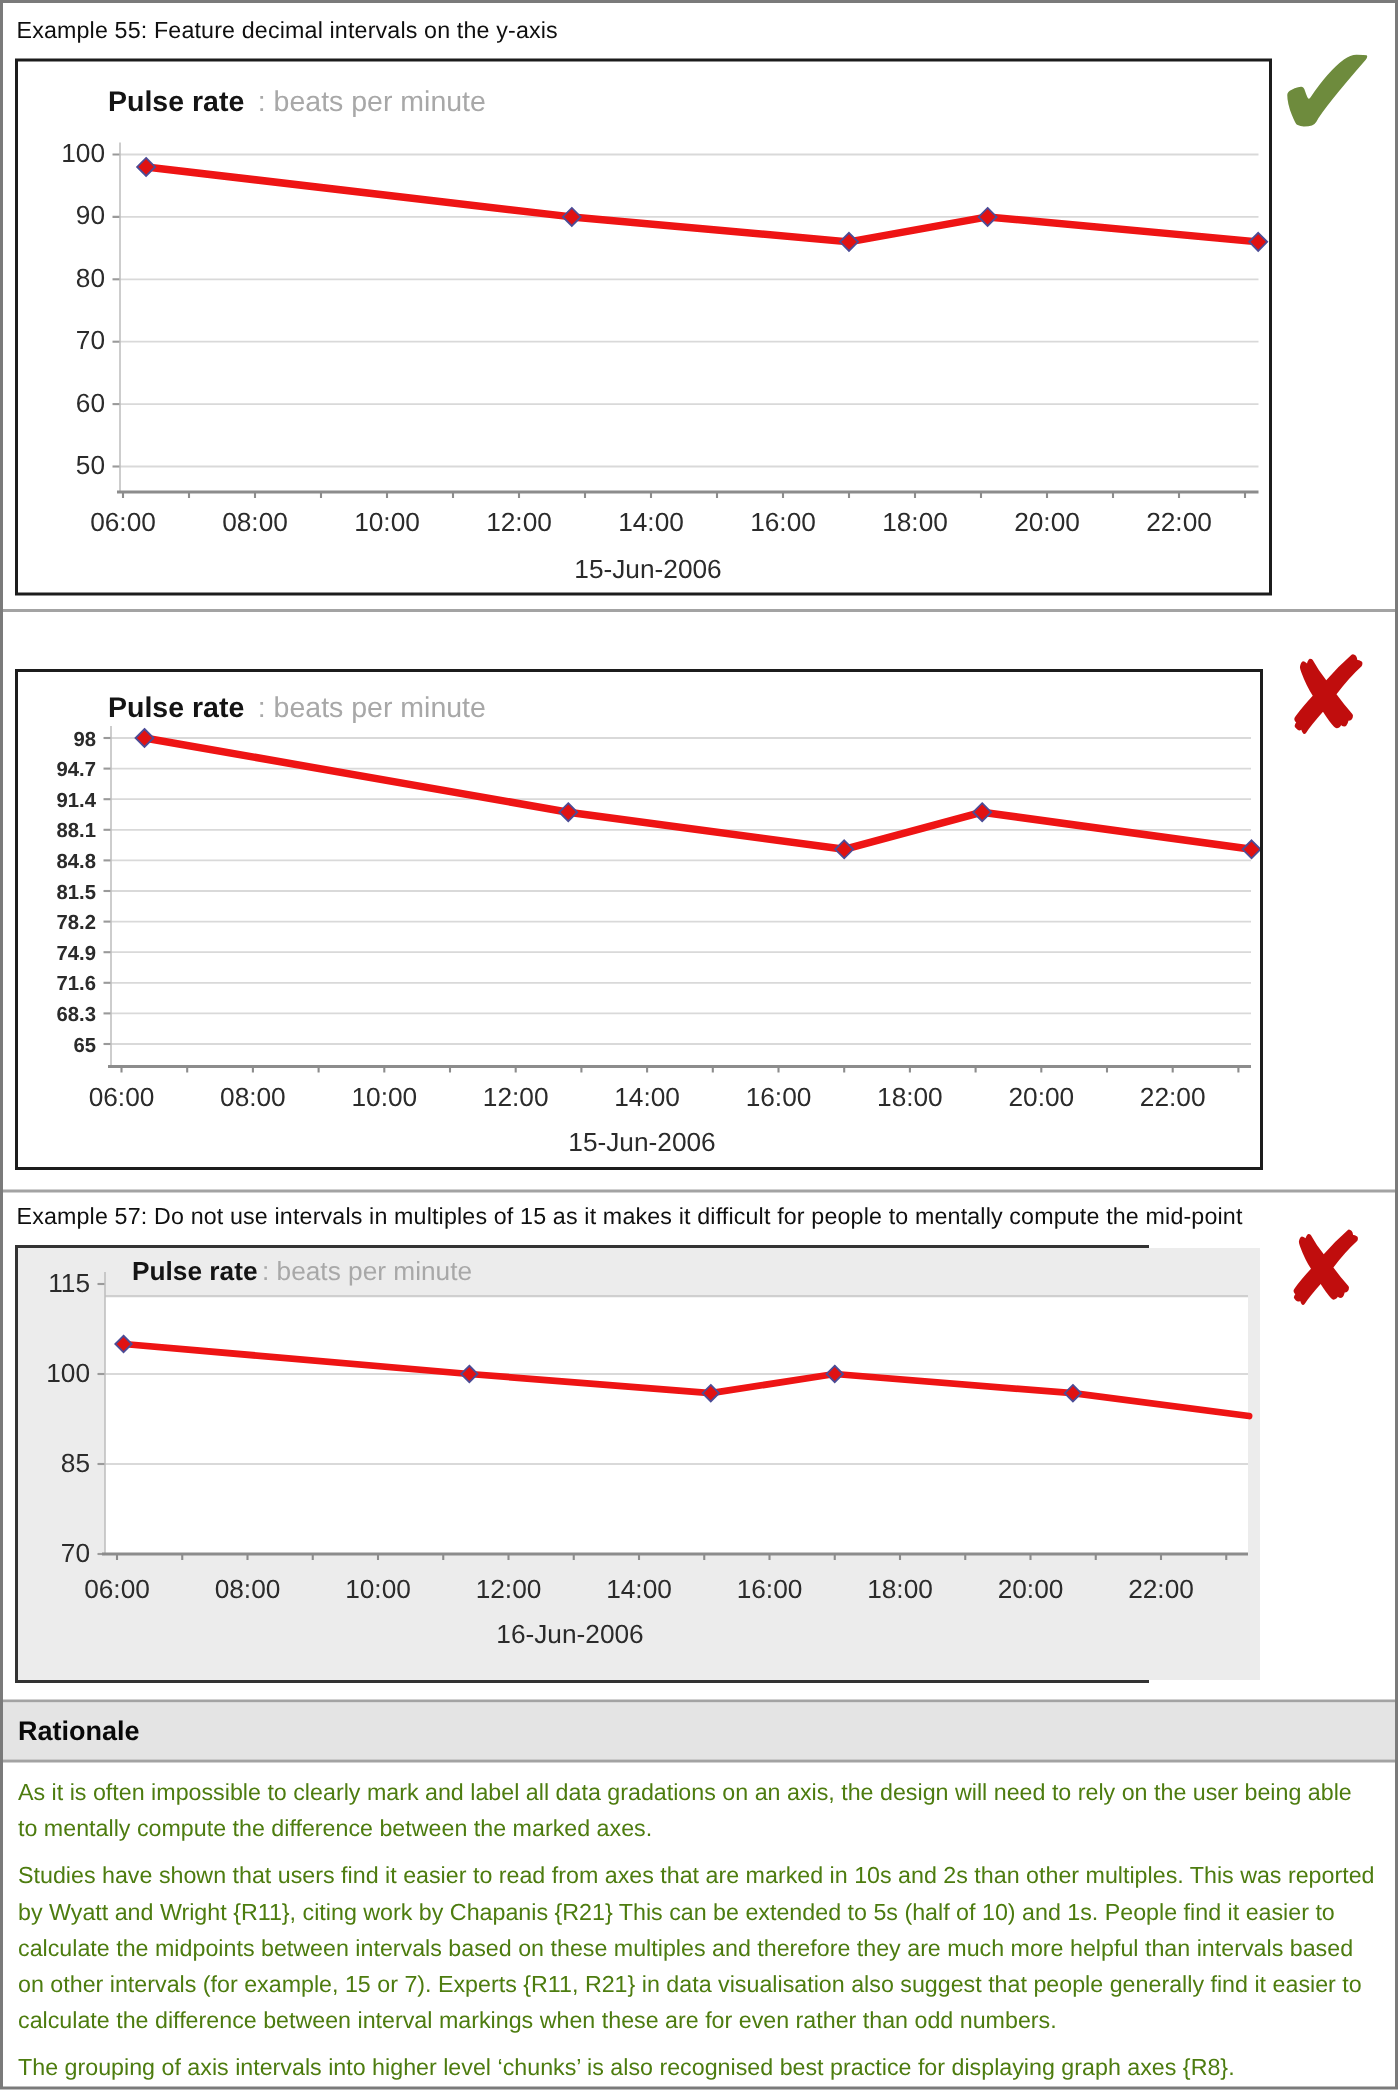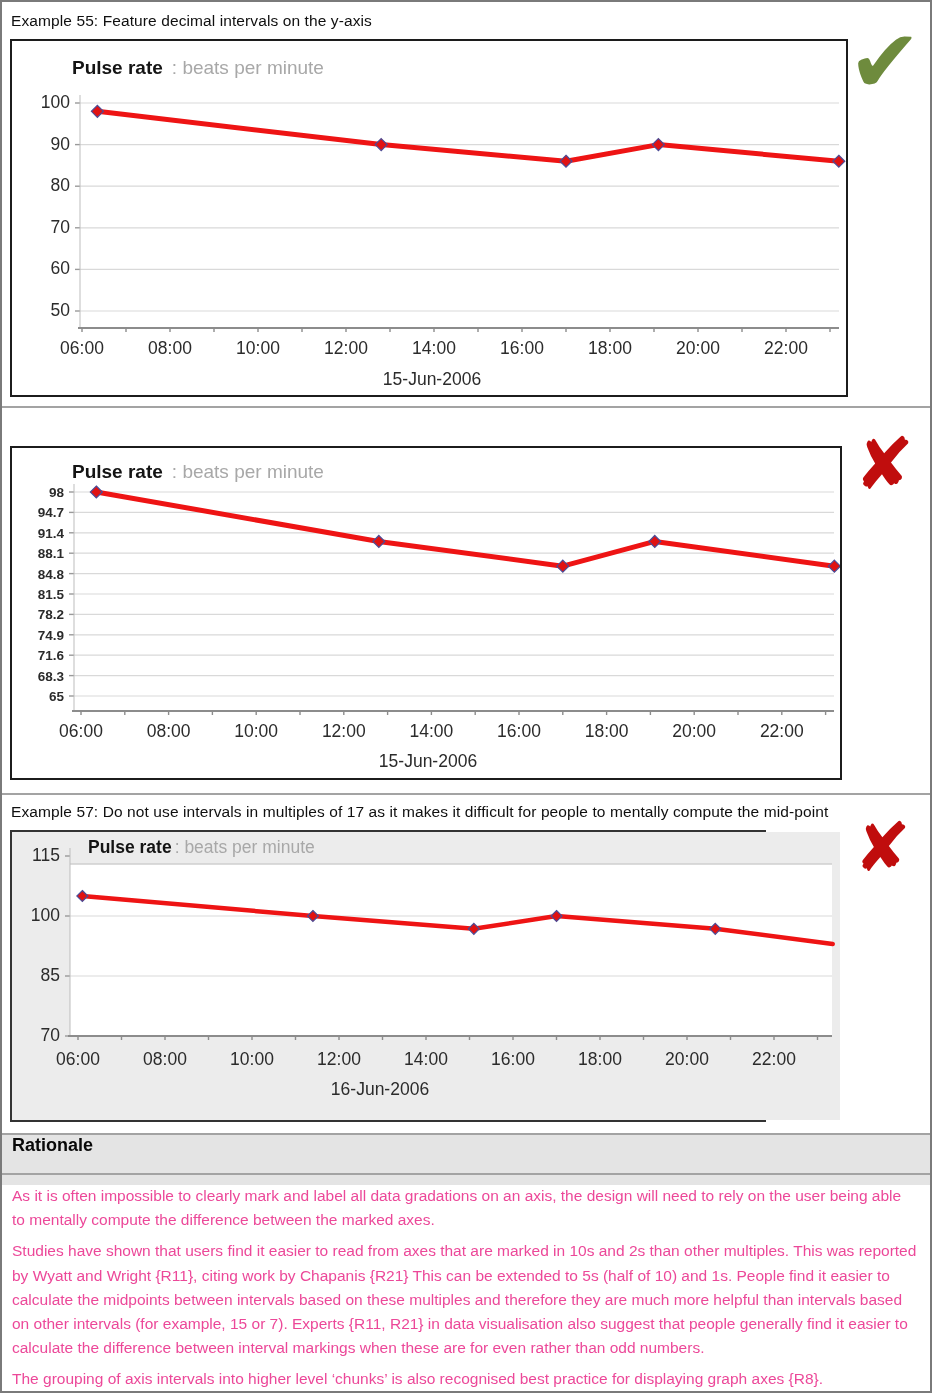--- a/index.html
+++ b/index.html
@@ -16,27 +16,27 @@
   }
   .chart-box svg { display:block; }
   .verdict {
     position:absolute; line-height:1;
     font-family:"DejaVu Sans", sans-serif; font-weight:bold;
   }
   .verdict.check { font-size:88px; }
   .verdict.cross { font-size:72px; }
   .hr { position:absolute; left:0; width:100%; height:2px; background:#a3a3a3; }
   #rationale-bar {
-    position:absolute; left:0; top:1133px; width:100%; height:50px;
-    background:#e4e4e4; display:flex; align-items:flex-start; padding-left:10px;
+    position:absolute; left:0; top:1133px; width:100%; height:38px;
+    background:#e4e4e4; display:flex; align-items:center; padding-left:10px;
   }
   #rationale-bar .bar-title { font-size:18px; font-weight:bold; color:#090909; }
   #rationale-body {
     position:absolute; left:0; top:1173px; width:100%; height:218px;
-    padding:9px 12px 0 10px; font-size:15.5px; line-height:1.56; color:#ec4899;
+    padding:9px 12px 0 10px; font-size:15.5px; line-height:1.56; color:#4d7c0f;
   }
   #rationale-body p { margin-bottom:7px; }
   #rationale-body .b { font-weight:normal; }
   svg text { font-family:"Liberation Sans", sans-serif; }
 </style>
 </head>
 <body>
 
 <div id="page">
 
@@ -175,21 +175,21 @@
         <path d="M 366.84000000000003 87.45454545454545 L 372.84000000000003 93.45454545454545 L 366.84000000000003 99.45454545454545 L 360.84000000000003 93.45454545454545 Z" fill="#e01212" stroke="#4c4c96" stroke-width="1.2"></path>
         <path d="M 550.8 112.18181818181819 L 556.8 118.18181818181819 L 550.8 124.18181818181819 L 544.8 118.18181818181819 Z" fill="#e01212" stroke="#4c4c96" stroke-width="1.2"></path>
         <path d="M 642.78 87.45454545454545 L 648.78 93.45454545454545 L 642.78 99.45454545454545 L 636.78 93.45454545454545 Z" fill="#e01212" stroke="#4c4c96" stroke-width="1.2"></path>
         <path d="M 822.3599999999999 112.18181818181819 L 828.3599999999999 118.18181818181819 L 822.3599999999999 124.18181818181819 L 816.3599999999999 118.18181818181819 Z" fill="#e01212" stroke="#4c4c96" stroke-width="1.2"></path>
       </svg>
   </div>
   <span class="verdict cross" style="left: 852px; top: 426px; color: rgb(192, 13, 13);">✘</span>
 
   <div class="hr" style="top:791px;"></div>
 
-  <div class="row-header" style="top:801px;">Example 57: Do not use intervals in multiples of 17 as it makes it difficult for people to mentally compute the mid-point</div>
+  <div class="row-header" style="top:801px;">Example 57: Do not use intervals in multiples of 15 as it makes it difficult for people to mentally compute the mid-point</div>
   <div class="chart-box" style="top:828px; width:756px; height:292px; border-color:#333;">
     <svg width="828" height="288">
         <rect x="0" y="0" width="828" height="288" fill="#ececec"></rect>
         <rect x="58" y="32" width="762" height="172" fill="#ffffff"></rect>
         <line x1="58" y1="32" x2="820" y2="32" stroke="#cfcfcf" stroke-width="1.5"></line>
         <line x1="53" y1="24" x2="58" y2="24" stroke="#9a9a9a" stroke-width="1.4"></line>
         <text x="48" y="29" text-anchor="end" font-size="17.5" fill="#2b2b2b">115</text>
         <line x1="58" y1="84" x2="820" y2="84" stroke="#d9d9d9" stroke-width="1.2"></line>
         <line x1="53" y1="84" x2="58" y2="84" stroke="#9a9a9a" stroke-width="1.4"></line>
         <text x="48" y="89" text-anchor="end" font-size="17.5" fill="#2b2b2b">100</text>

